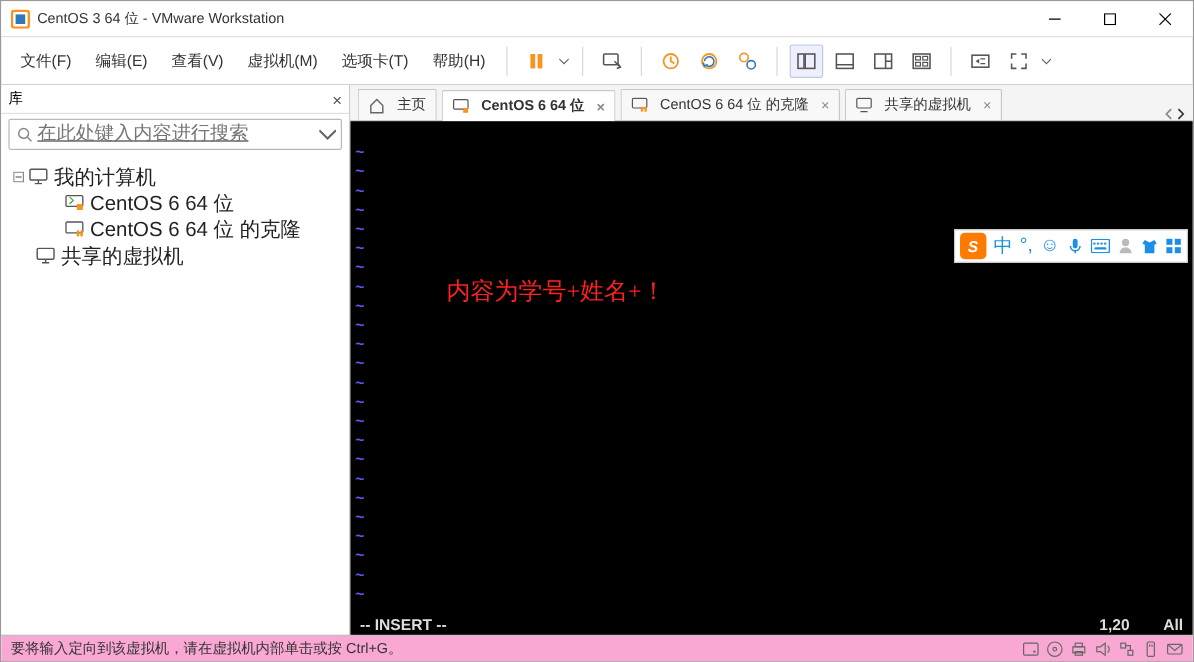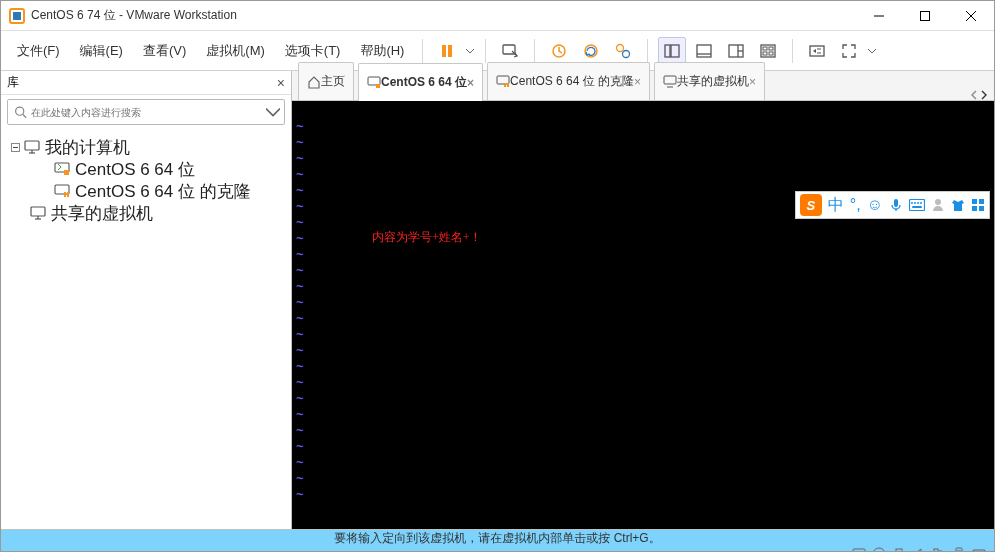--- a/index.html
+++ b/index.html
@@ -16,60 +16,60 @@
 .menubar .tbtn { width: 28px; height: 28px; display: flex; align-items: center; justify-content: center; cursor: pointer; border-radius: 2px; }
 .menubar .tbtn.active { background: #eef; border: 1px solid #bcd; }
 .menubar .drop { width: 10px; display:flex; align-items:center; justify-content:center; }
 .workarea { flex: 1; display: flex; min-height: 0; }
 .sidebar { width: 291px; border-right: 1px solid #c0c0c0; display: flex; flex-direction: column; background: #fff; }
 .sidehead { height: 24px; display: flex; align-items: center; padding: 0 6px; font-size: 12px; border-bottom: 1px solid #e0e0e0; }
 .sidehead .x { margin-left: auto; cursor: pointer; font-size: 14px; color: #555; }
 .search { padding: 4px 6px; border-bottom: 1px solid transparent; display:flex; align-items:center; }
 .search .sbox { flex:1; height: 26px; border: 1px solid #b8b8b8; border-radius: 2px; display: flex; align-items: center; padding: 0 24px 0 6px; position: relative; }
 .search .sbox svg { width: 14px; height: 14px; color: #888; }
-.search input { border: none; outline: none; width: 100%; font-size: 10px; color: #444; margin-left: 4px; background: transparent; }
+.search input { border: none; outline: none; width: 100%; font-size: 16px; color: #444; margin-left: 4px; background: transparent; text-decoration: underline; }
 .search .sbox .dd { position:absolute; right:4px; top:50%; transform:translateY(-50%); }
 .tree { flex:1; padding: 6px 4px; font-size: 17px; color: #222; overflow:auto; }
 .tree .node { display: flex; align-items: center; height: 22px; padding-left: 4px; cursor:pointer; }
 .tree .node.indent1 { padding-left: 24px; }
 .tree .node.indent2 { padding-left: 48px; }
 .tree .tw { width: 12px; height: 12px; margin-right: 2px; display:flex; align-items:center; justify-content:center; }
 .tree .ico { width: 18px; display:flex; align-items:center; justify-content:center; margin-right: 4px; }
 .main { flex:1; display:flex; flex-direction:column; background:#f0f0f0; min-width:0; }
 .tabs { height: 30px; display:flex; align-items:flex-end; padding: 0 6px; gap: 4px; background:#f4f4f4; border-bottom:1px solid #c8c8c8; }
-.tab { height: 38px; display:flex; align-items:center; padding: 0 8px; font-size:12px; color:#333; border:1px solid #c8c8c8; border-bottom:none; background:#f8f8f8; border-radius: 2px 2px 0 0; gap:0; cursor:pointer; }
+.tab { height: 26px; display:flex; align-items:center; padding: 0 8px; font-size:12px; color:#333; border:1px solid #c8c8c8; border-bottom:none; background:#f8f8f8; border-radius: 2px 2px 0 0; gap:10px; cursor:pointer; }
 .tab.active { background:#fff; font-weight: bold; position:relative; top:1px; }
 .tab .tx { cursor:pointer; color:#888; font-size:12px; }
 .tab .ico { width:14px; height:14px; display:flex; align-items:center; justify-content:center; }
 .tabs .nav { margin-left:auto; display:flex; gap:2px; align-items:center; color:#888; }
 .terminal { flex:1; background:#000; position:relative; font-family: "Courier New", monospace; font-size: 13px; color:#ccc; overflow:hidden; }
 .terminal .line1 { position:absolute; top:2px; left:4px; color:#ddd; font-weight:bold; letter-spacing:0.5px; }
-.terminal .anno { position:absolute; top:128px; left:80px; color:#ff2020; font-family:"Microsoft YaHei"; font-size:12px; }
+.terminal .anno { position:absolute; top:128px; left:80px; color:#ff2020; font-family:"Microsoft YaHei"; font-size:20px; }
 .terminal .ime { position:absolute; top:90px; right:4px; background:#fff; border:1px solid #ccc; height:28px; display:flex; align-items:center; padding:0 4px; gap:6px; }
 .terminal .ime .logo { width:22px; height:22px; background:#ff7b00; border-radius:4px; display:flex; align-items:center; justify-content:center; color:#fff; font-weight:bold; font-family:Arial; font-style:italic; }
 .terminal .ime .b { color:#1b8fe6; font-size:16px; cursor:pointer; }
 .terminal .statusline { position:absolute; bottom:0; left:0; right:0; height:18px; color:#ddd; display:flex; align-items:center; padding:0 8px; font-weight:bold; }
 .terminal .statusline .pos { margin-left:auto; margin-right:28px; }
 .terminal .tilde { position:absolute; left:4px; color:#5a5aee; font-weight:bold; }
-.statusbar { height: 22px; border-top:1px solid #c0c0c0; display:flex; align-items:center; padding:0 8px; font-size:12px; color:#333; background:#7dd3fc;flex-direction:column; }
+.statusbar { height: 22px; border-top:1px solid #c0c0c0; display:flex; align-items:center; padding:0 8px; font-size:12px; color:#333; background:#f9a8d4; }
 .statusbar .right { margin-left:auto; display:flex; gap:6px; align-items:center; }
 .statusbar .right svg { width:14px; height:14px; }
 svg { display:block; }
 </style>
 </head>
 <body>
 
 <div class="titlebar">
   <span class="ico">
     <svg viewBox="0 0 16 16">
         <rect x="1" y="1" width="14" height="14" rx="2" fill="none" stroke="#f7931e" stroke-width="2"></rect>
         <rect x="4" y="4" width="8" height="8" fill="#2e79b8"></rect>
       </svg>
   </span>
-  <span class="title">CentOS 6 74 位 - VMware Workstation</span>
+  <span class="title">CentOS 3 64 位 - VMware Workstation</span>
   <div class="wincontrols">
     <div>
         <svg viewBox="0 0 10 10">
           <line x1="0" y1="5" x2="10" y2="5" stroke="#000" stroke-width="1"></line>
         </svg>
       </div>
     <div>
         <svg viewBox="0 0 10 10">
           <rect x="0.5" y="0.5" width="9" height="9" fill="none" stroke="#000" stroke-width="1"></rect>
         </svg>
@@ -368,20 +368,25 @@
           </span>
         <span class="b">
             <svg width="14" height="14" viewBox="0 0 14 14">
               <rect x="1" y="1" width="5" height="5" fill="#1b8fe6"></rect>
               <rect x="8" y="1" width="5" height="5" fill="#1b8fe6"></rect>
               <rect x="1" y="8" width="5" height="5" fill="#1b8fe6"></rect>
               <rect x="8" y="8" width="5" height="5" fill="#1b8fe6"></rect>
             </svg>
           </span>
       </div>
+      <div class="statusline">
+        <span>-- INSERT --</span>
+        <span class="pos">1,20</span>
+        <span>All</span>
+      </div>
     </div>
   </div>
 </div>
 
 <div class="statusbar">
   <span>要将输入定向到该虚拟机，请在虚拟机内部单击或按 Ctrl+G。</span>
   <div class="right">
     <span>
         <svg viewBox="0 0 14 14">
           <rect x="1" y="2" width="12" height="10" rx="1" fill="none" stroke="#666"></rect>

